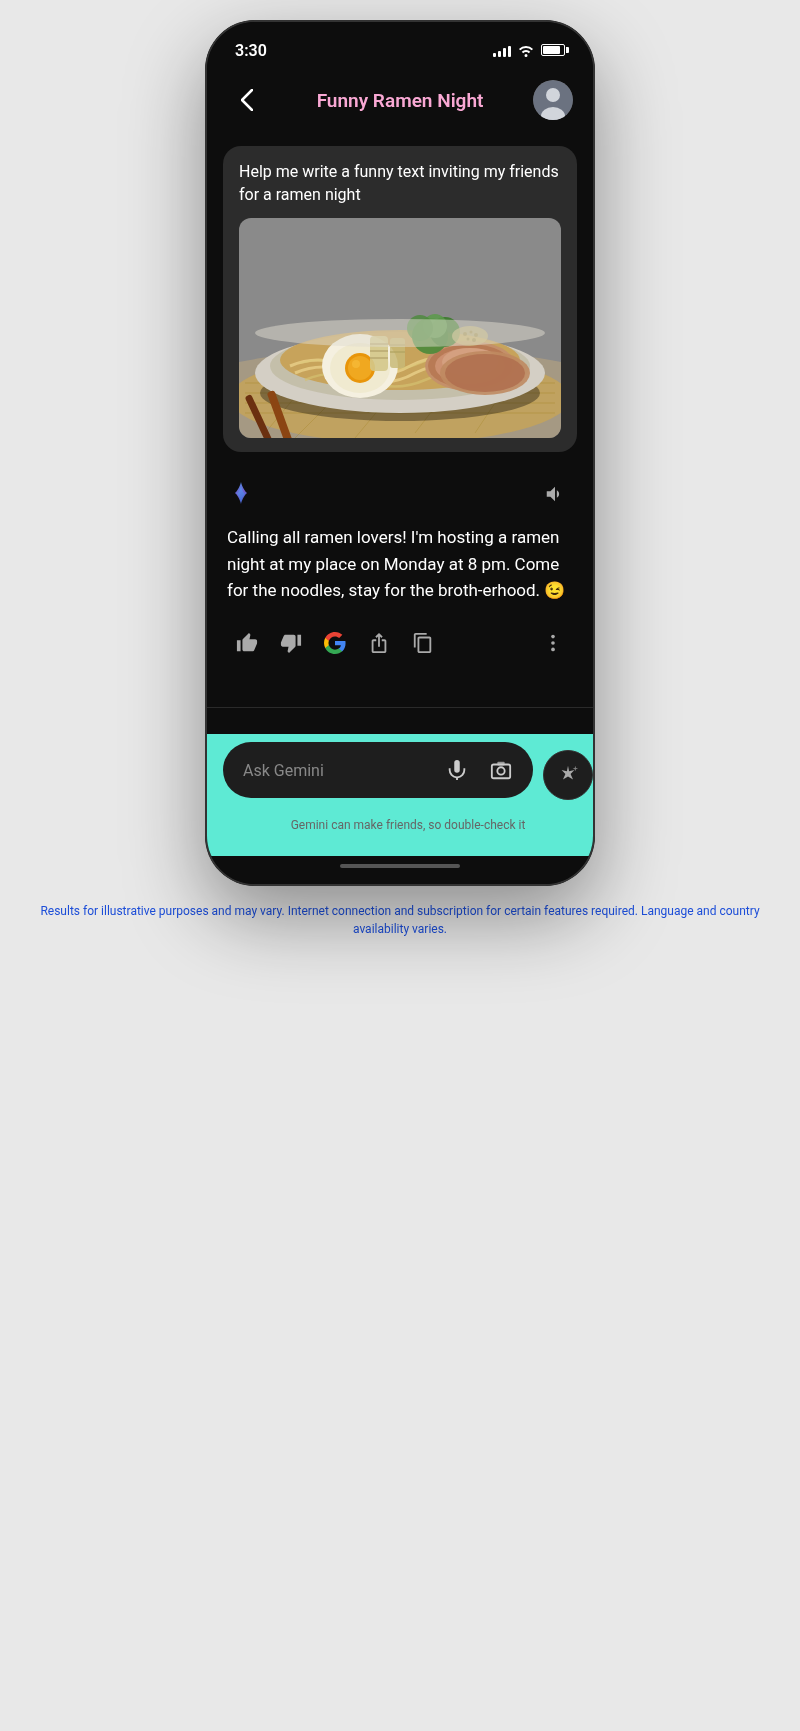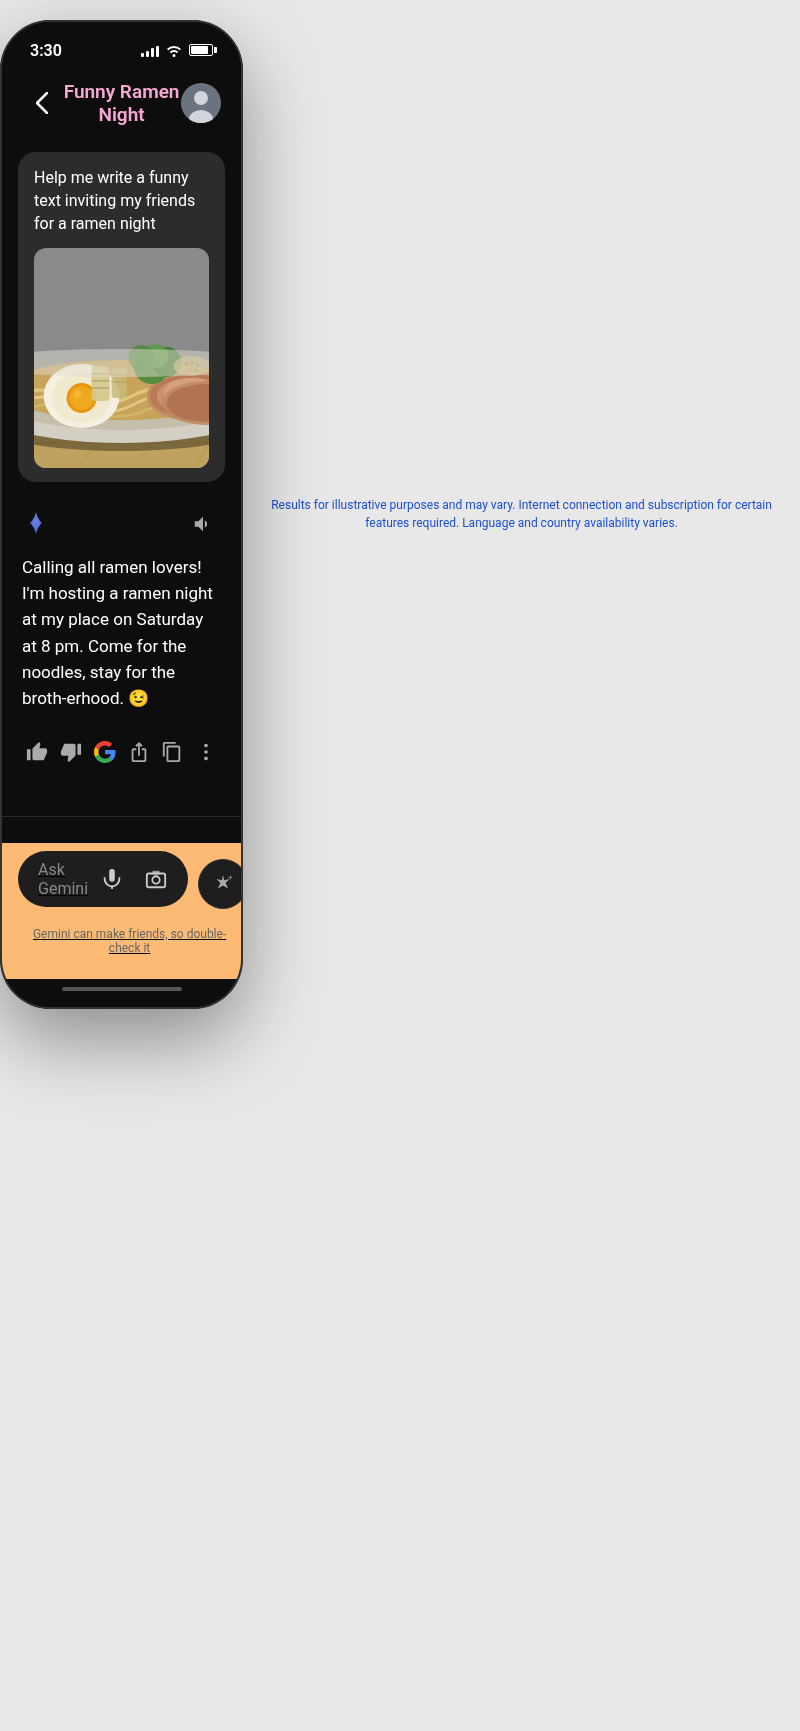--- a/index.html
+++ b/index.html
@@ -235,23 +235,22 @@
 
     
     .divider {
       height: 1px;
       background: #2a2a2a;
       margin: 0 -16px 16px -16px;
     }
 
     
     .input-area {
-      background: #fdba74;
+      background: #5eead4;
       padding: 8px 0 12px 16px;
-      text-decoration: underline;
     }
 
     .input-bar {
       display: flex;
       align-items: center;
       background: #1e1e1e;
       border-radius: 28px;
       padding: 6px 8px 6px 20px;
       gap: 8px;
       margin-bottom: 10px;
@@ -284,21 +283,21 @@
       text-align: center;
       color: #1d4ed8;
       font-size: 12px;
       line-height: 1.5;
       padding: 16px 24px;
     }
   </style>
 </head>
 <body>
 
-<div style="display:flex; flex-direction:row; align-items:center;">
+<div style="display:flex; flex-direction:column; align-items:center;">
 
   <div class="phone-wrapper">
     <div class="phone-frame">
 
       <div class="status-bar">
         <span class="status-time">3:30</span>
         <div class="status-icons">
           <div class="signal-bars">
             <div class="signal-bar" style="height:4px;"></div>
             <div class="signal-bar" style="height:6px;"></div>
@@ -430,21 +429,21 @@
               </defs>
             </svg>
 
             <div class="speaker-btn">
               <svg width="22" height="22" viewBox="0 0 24 24" fill="none">
                 <path d="M3 9v6h4l5 5V4L7 9H3zm13.5 3c0-1.77-1.02-3.29-2.5-4.03v8.05c1.48-.73 2.5-2.25 2.5-4.02z" fill="#aaaaaa"></path>
               </svg>
             </div>
           </div>
 
-          <p class="ai-text">Calling all ramen lovers! I'm hosting a ramen night at my place on Saturday at 8 pm.  Come for the noodles, stay for the broth-erhood. 😉</p>
+          <p class="ai-text">Calling all ramen lovers! I'm hosting a ramen night at my place on Monday at 8 pm.  Come for the noodles, stay for the broth-erhood. 😉</p>
 
           <div class="action-bar">
             <div class="action-btn">
               <svg width="22" height="22" viewBox="0 0 24 24" fill="none">
                 <path d="M1 21h4V9H1v12zm22-11c0-1.1-.9-2-2-2h-6.31l.95-4.57.03-.32c0-.41-.17-.79-.44-1.06L14.17 1 7.59 7.59C7.22 7.95 7 8.45 7 9v10c0 1.1.9 2 2 2h9c.83 0 1.54-.5 1.84-1.22l3.02-7.05c.09-.23.14-.47.14-.73v-2z" fill="#aaaaaa"></path>
               </svg>
             </div>
             <div class="action-btn">
               <svg width="22" height="22" viewBox="0 0 24 24" fill="none">
                 <path d="M15 3H6c-.83 0-1.54.5-1.84 1.22l-3.02 7.05c-.09.23-.14.47-.14.73v2c0 1.1.9 2 2 2h6.31l-.95 4.57-.03.32c0 .41.17.79.44 1.06L9.83 23l6.59-6.59c.36-.36.58-.86.58-1.41V5c0-1.1-.9-2-2-2zm4 0v12h4V3h-4z" fill="#aaaaaa"></path>

